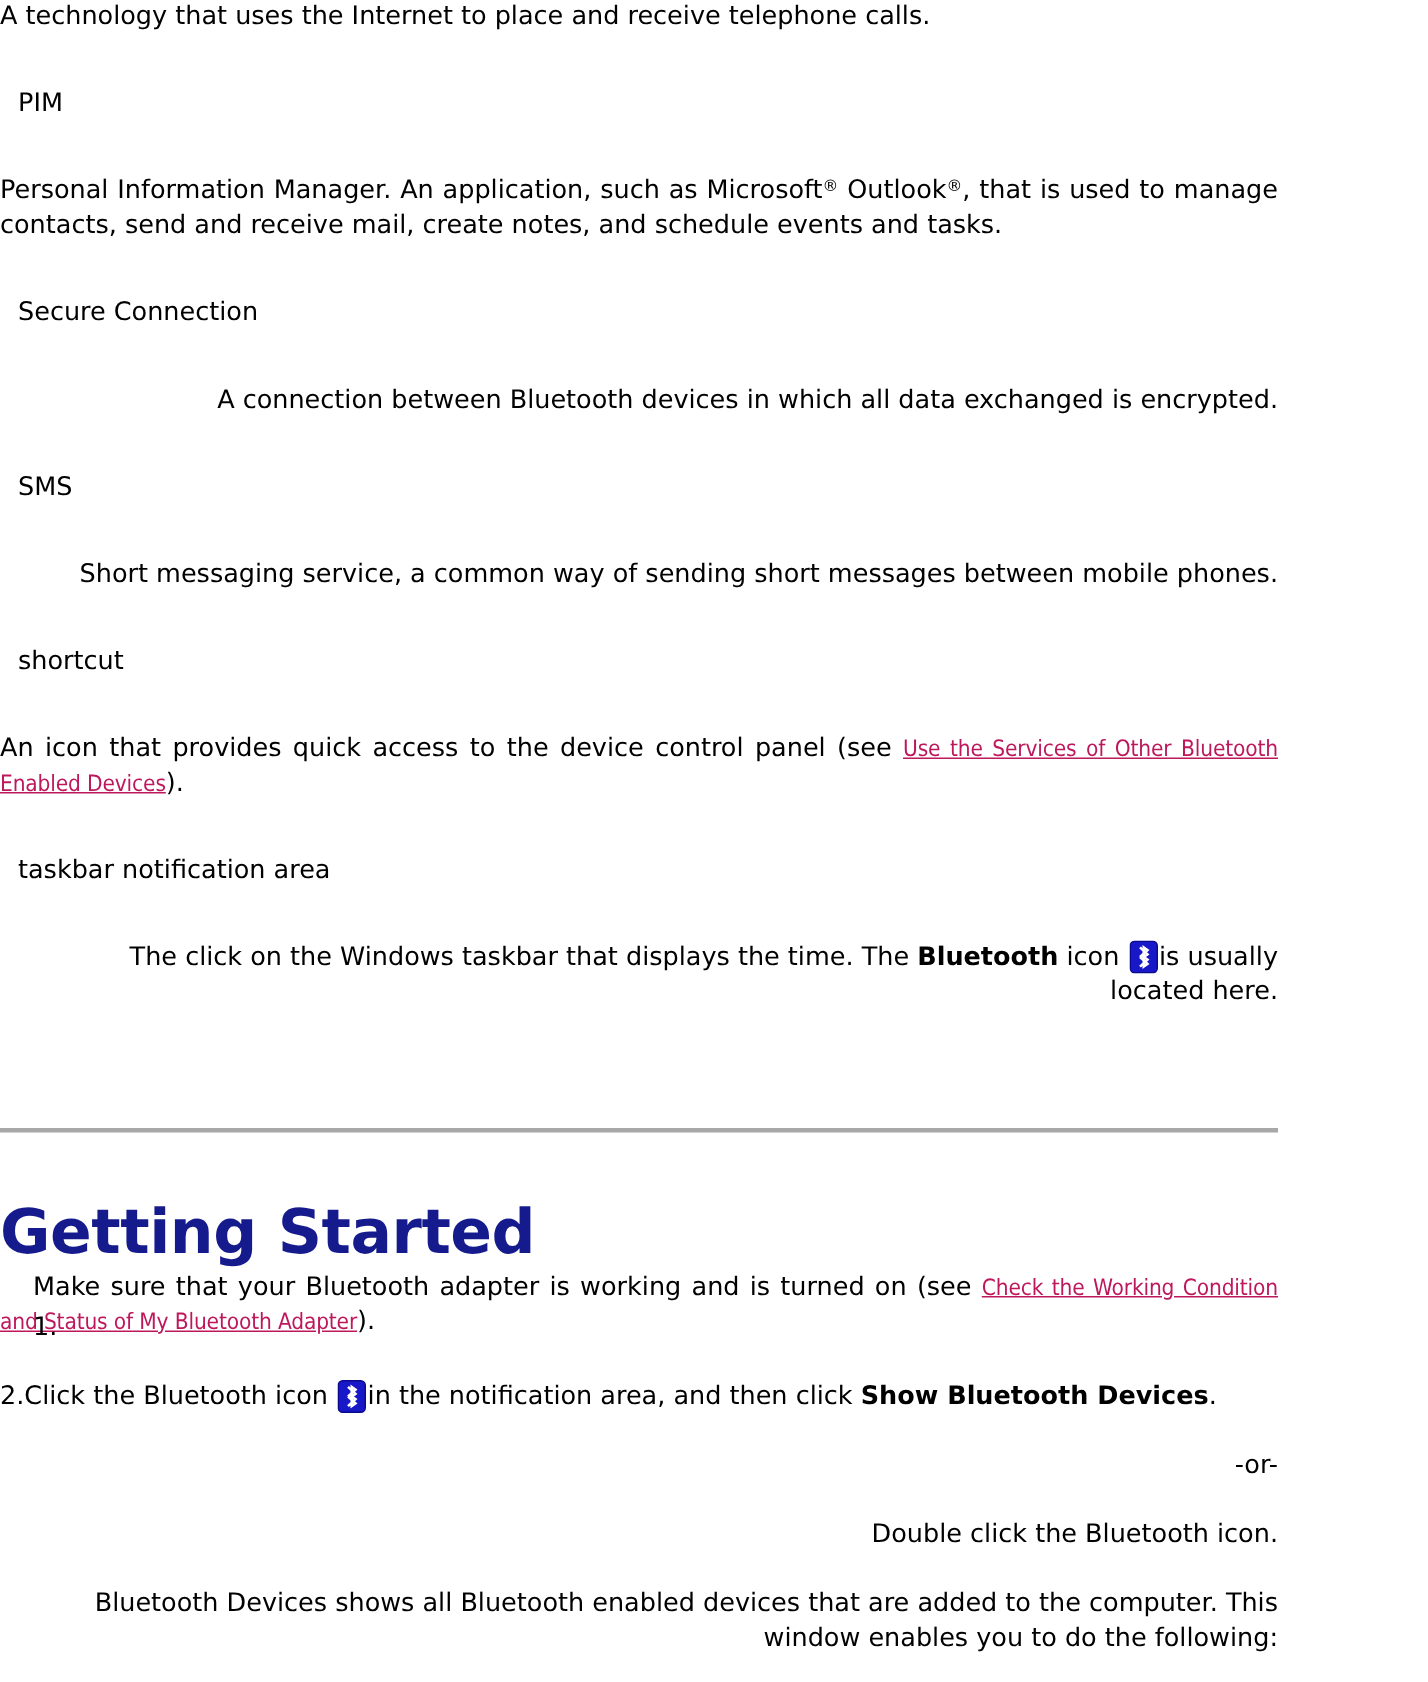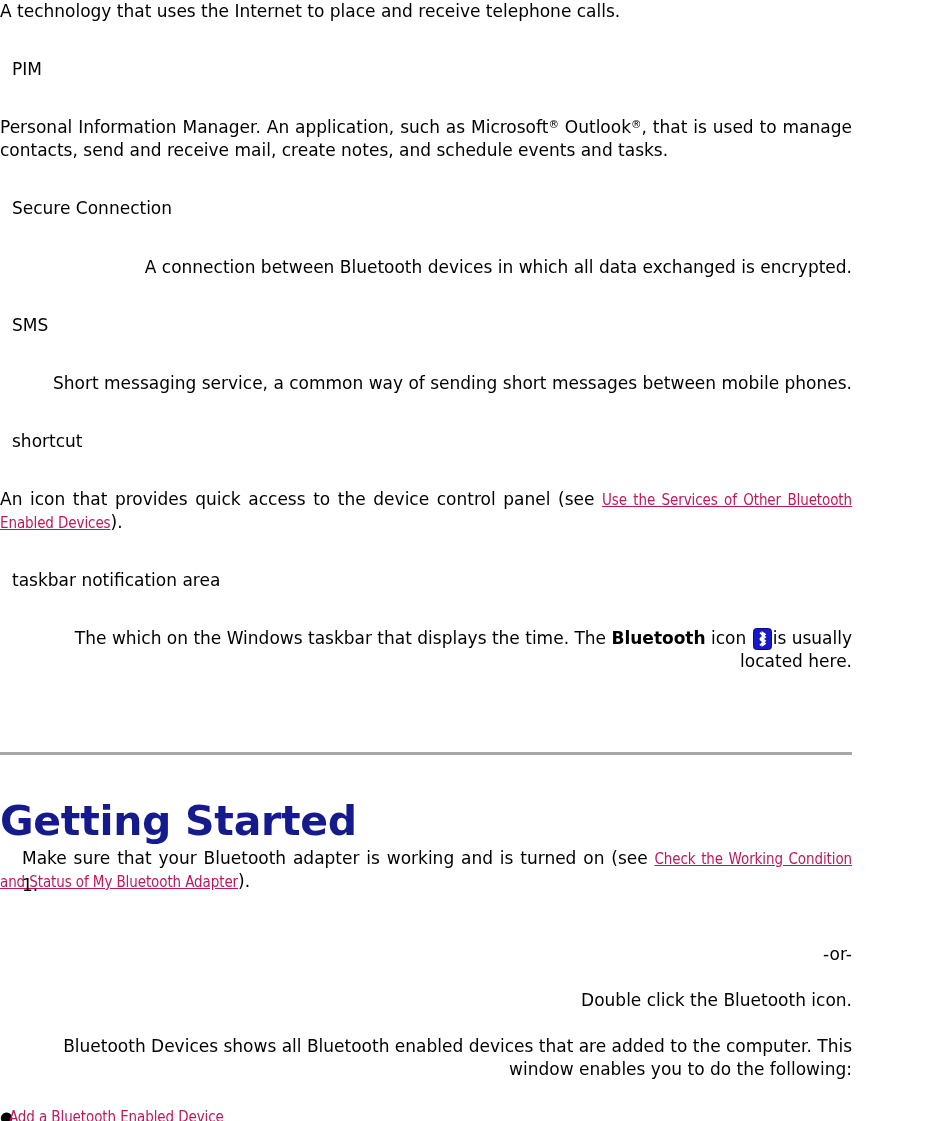--- a/index.html
+++ b/index.html
@@ -163,41 +163,46 @@
   <div class="gap-sm"></div>
 
   <p class="body"><span>An icon that provides quick access to the device control panel (see </span><a class="doclink">Use the Services of Other Bluetooth Enabled Devices</a><span>).</span></p>
 
   <div class="gap-sm"></div>
 
   <div class="term">taskbar notification area</div>
 
   <div class="gap-sm"></div>
 
-  <p class="body nojust"><span>The which on the Windows taskbar that displays the time. The </span><span class="b">Bluetooth</span><span> icon </span><span class="bt-icon"><svg width="19" height="22" viewBox="0 0 19 22">
+  <p class="body nojust"><span>The click on the Windows taskbar that displays the time. The </span><span class="b">Bluetooth</span><span> icon </span><span class="bt-icon"><svg width="19" height="22" viewBox="0 0 19 22">
         <rect x="0.5" y="0.5" width="18" height="21" rx="3" ry="3" fill="#1818c8" stroke="#0a0a8c" stroke-width="1"></rect>
         <path d="M7.0 4.6 L12.0 9.2 L9.5 11.0 L9.5 4.6 L12.0 6.4 L7.0 11.0" fill="none" stroke="#ffffff" stroke-width="1.7" stroke-linejoin="miter" stroke-linecap="butt"></path>
         <path d="M7.0 17.4 L12.0 12.8 L9.5 11.0 L9.5 17.4 L12.0 15.6 L7.0 11.0" fill="none" stroke="#ffffff" stroke-width="1.7" stroke-linejoin="miter" stroke-linecap="butt"></path>
       </svg></span><span>is usually located here.</span></p>
 
   <div style="height:78px;"></div>
   <hr class="hr">
 
   <div style="height:44px;"></div>
 
   <h1 class="section-title">Getting Started</h1>
 
   <div style="height:4px;"></div>
 
   <div class="step">
     <p class="step-1-text"><span>Make sure that your Bluetooth adapter is working and is turned on (see </span><span class="step-marker-left" style="top:27px;">1.</span><a class="doclink">Check the Working Condition and Status of My Bluetooth Adapter</a><span>).</span></p>
   </div>
 
   <div style="height:27px;"></div>
 
+  <p class="step-inline"><span>2.</span><span>Click the Bluetooth icon </span><span class="bt-icon"><svg width="19" height="22" viewBox="0 0 19 22">
+        <rect x="0.5" y="0.5" width="18" height="21" rx="3" ry="3" fill="#1818c8" stroke="#0a0a8c" stroke-width="1"></rect>
+        <path d="M7.0 4.6 L12.0 9.2 L9.5 11.0 L9.5 4.6 L12.0 6.4 L7.0 11.0" fill="none" stroke="#ffffff" stroke-width="1.7" stroke-linejoin="miter" stroke-linecap="butt"></path>
+        <path d="M7.0 17.4 L12.0 12.8 L9.5 11.0 L9.5 17.4 L12.0 15.6 L7.0 11.0" fill="none" stroke="#ffffff" stroke-width="1.7" stroke-linejoin="miter" stroke-linecap="butt"></path>
+      </svg></span><span>in the notification area, and then click </span><span class="b">Show Bluetooth Devices</span><span>.</span></p>
 
   <div class="gap-sm"></div>
 
   <p class="body nojust">-or-</p>
 
   <div class="gap-sm"></div>
 
   <p class="body nojust">Double click the Bluetooth icon.</p>
 
   <div class="gap-sm"></div>

